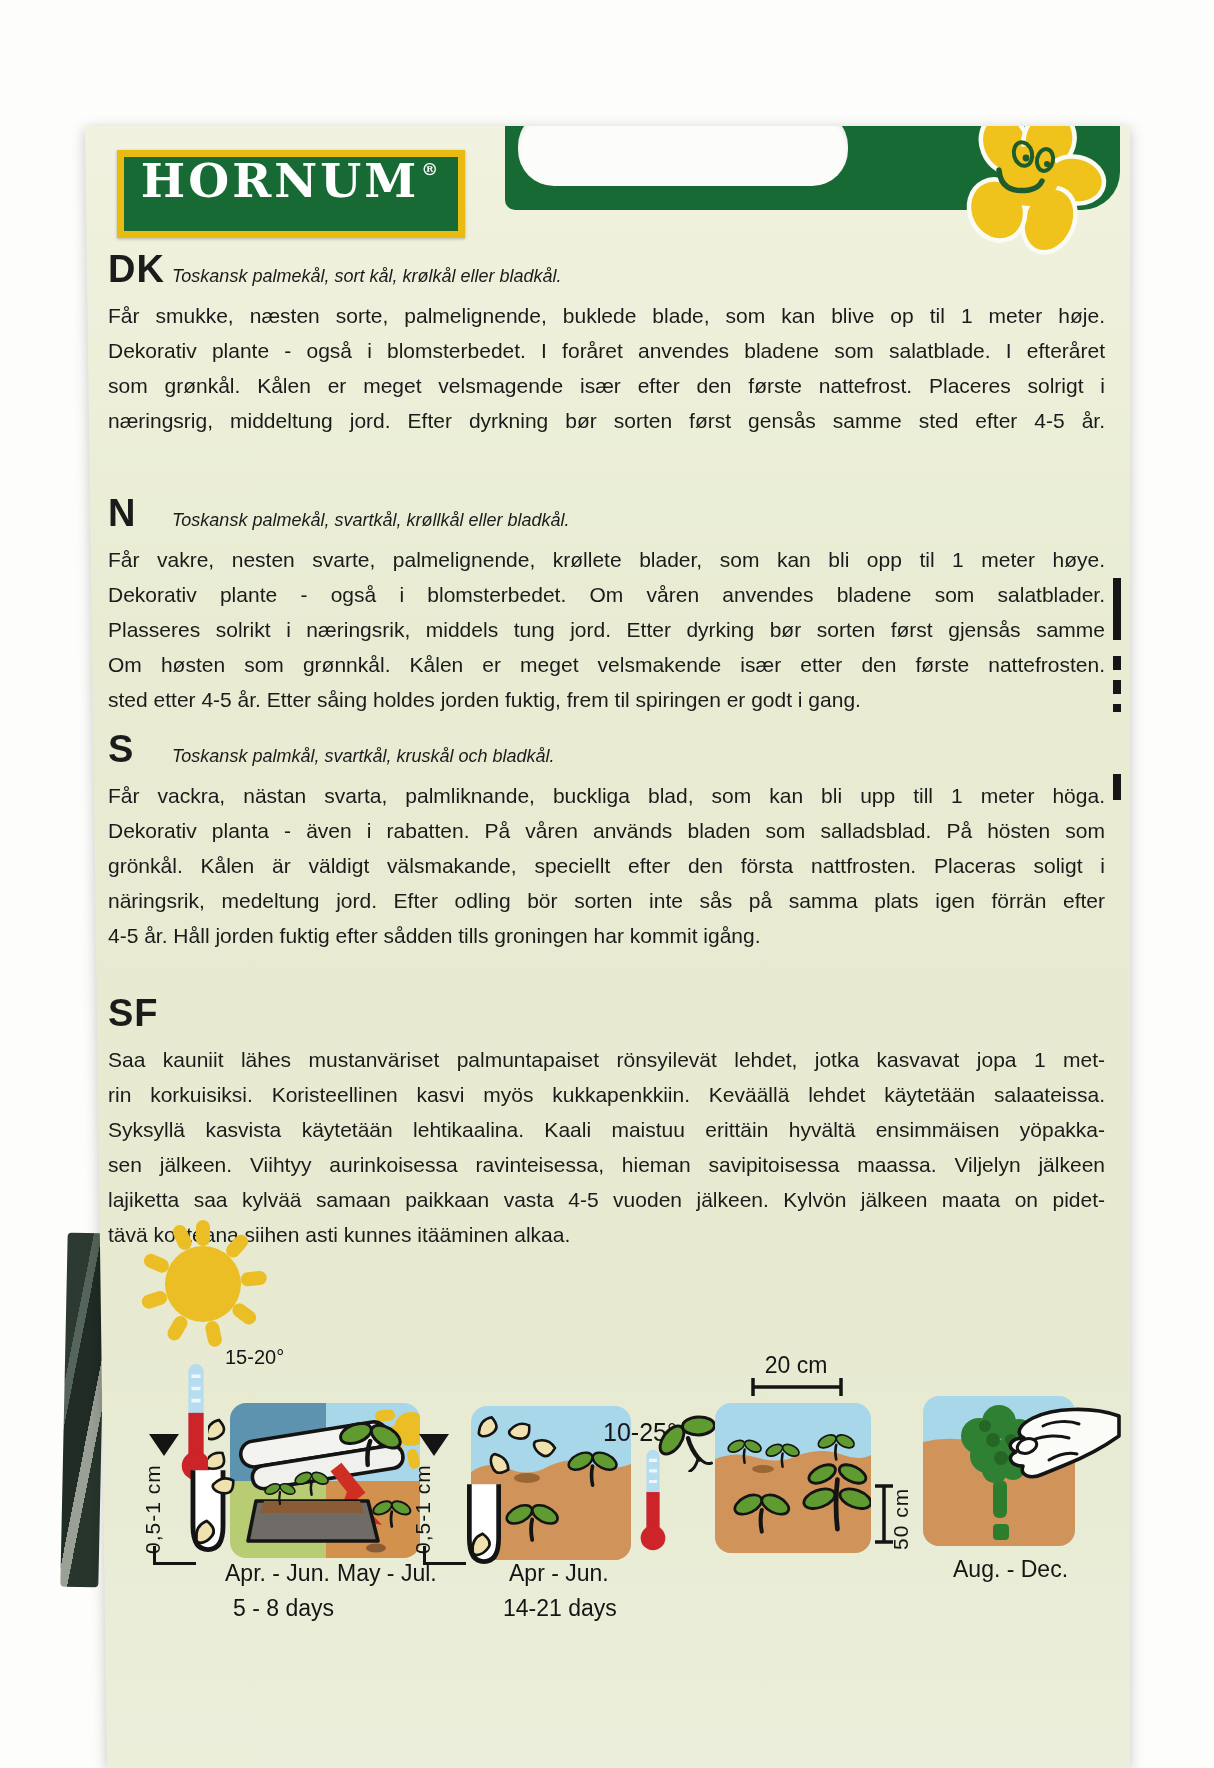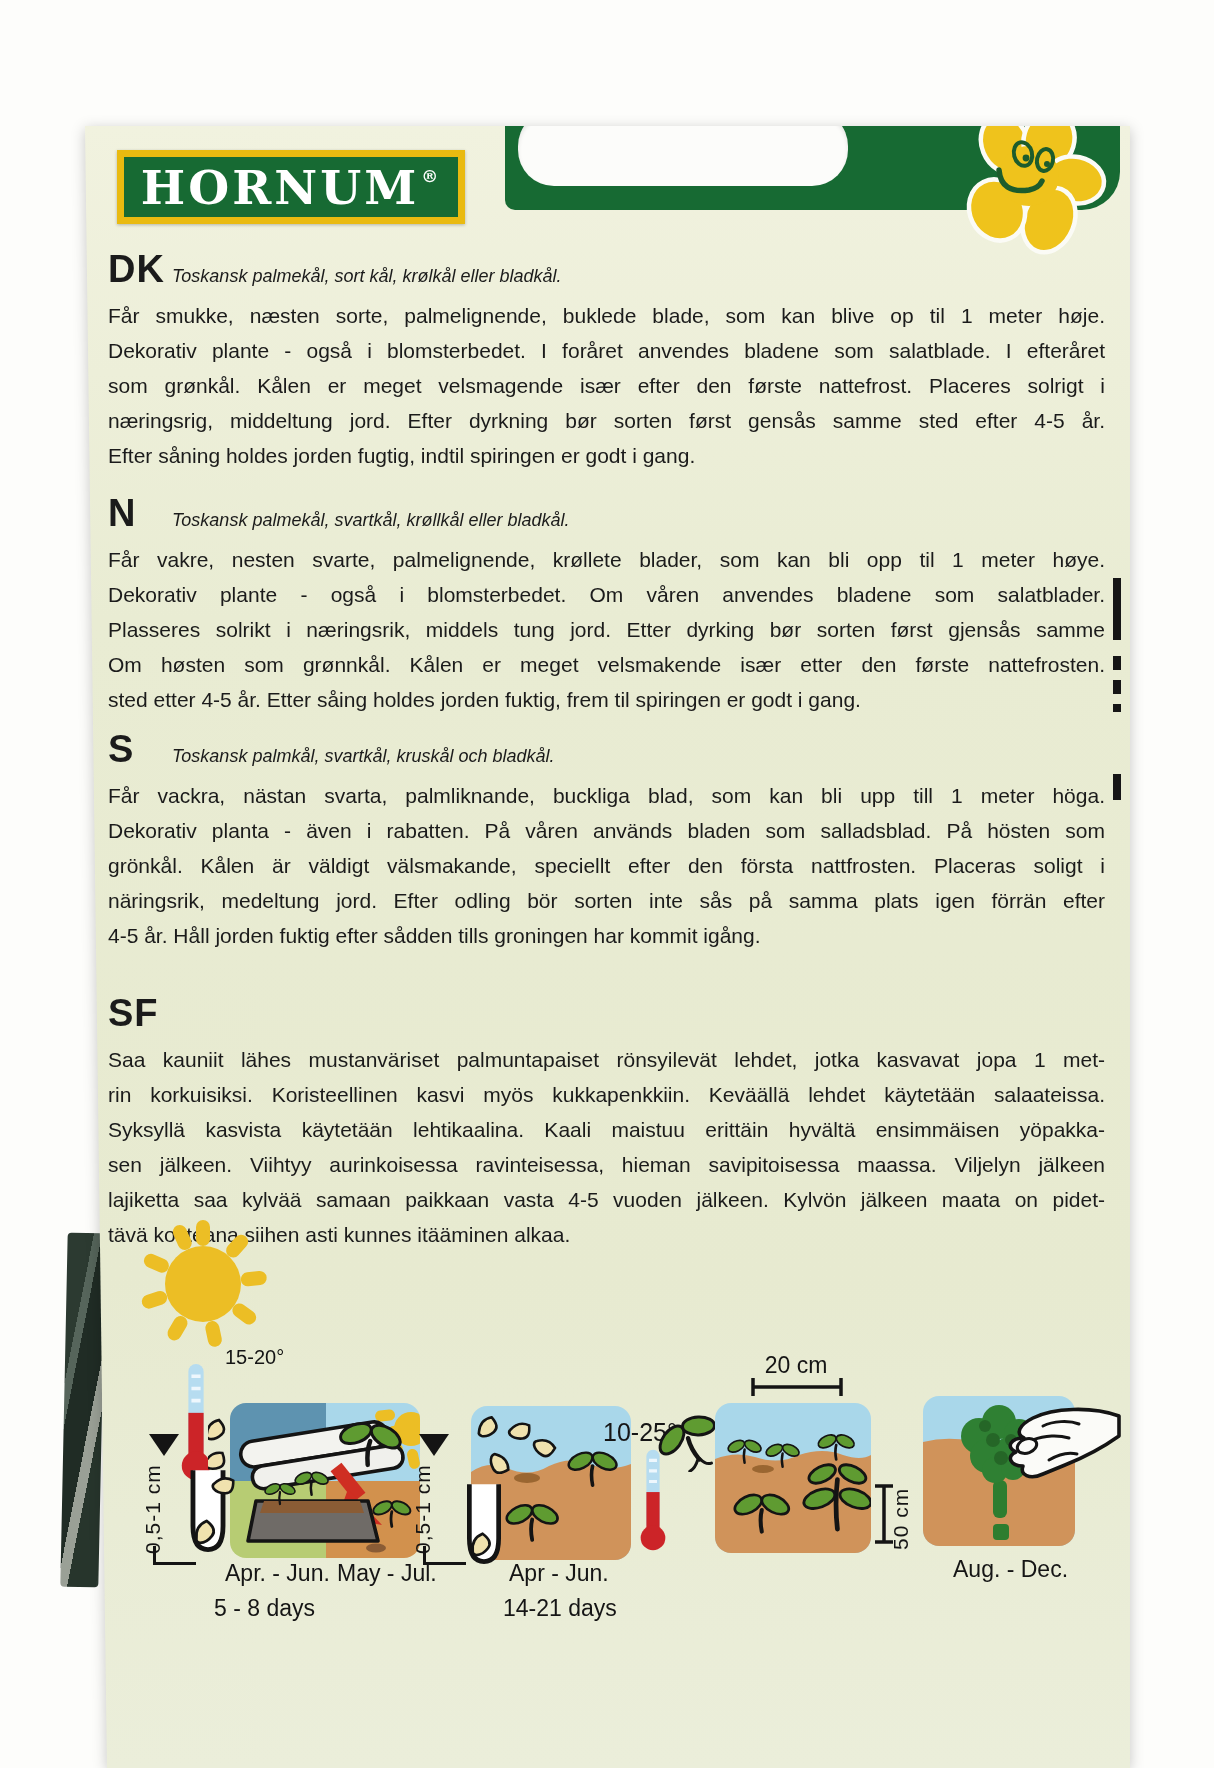--- a/index.html
+++ b/index.html
@@ -12,22 +12,22 @@
 
   .packet-wrap{position:absolute;left:0;top:0;z-index:1;filter:drop-shadow(0 3px 7px rgba(0,0,0,.22));}
   .packet{position:absolute;left:85px;top:126px;width:1045px;height:1642px;
     background:linear-gradient(180deg,#f1f2df 0%,#e9ecd3 30%,#e7ead0 70%,#ebeeda 100%);
     clip-path:polygon(0 0,100% 0,100% 100%,22px 100%);}
 
   
   .band{position:absolute;left:420px;top:0;width:615px;height:84px;background:#176a33;border-radius:0 0 38px 10px;}
   .hang-slot{position:absolute;left:433px;top:-16px;width:330px;height:76px;border-radius:36px;background:#fcfcfa;
     box-shadow:inset 0 3px 4px rgba(0,0,0,.10);}
-  .logo{position:absolute;left:32px;top:24px;width:348px;height:74px;background:#176a33;border:7px solid #e9ba10;
-    box-sizing:border-box;display:flex;align-items:center;justify-content:center;box-shadow:0 1px 3px rgba(0,0,0,.25);}
+  .logo{position:absolute;left:32px;top:24px;width:348px;height:88px;background:#176a33;border:7px solid #e9ba10;
+    box-sizing:border-box;display:flex;justify-content:center;box-shadow:0 1px 3px rgba(0,0,0,.25);}
   .logo-text{font-family:"DejaVu Serif","Liberation Serif",serif;font-weight:bold;color:#fff;font-size:47px;letter-spacing:3px;line-height:1;}
   .logo-reg{font-family:"DejaVu Serif",serif;font-weight:bold;color:#fff;font-size:17px;vertical-align:22px;margin-left:2px;}
   .flower{position:absolute;left:858px;top:-12px;}
 
   
   .sec{position:absolute;left:23px;width:997px;color:#1b1b1b;}
   .sec-head{display:flex;align-items:baseline;margin-bottom:7px;}
   .sec-code{font-size:38px;font-weight:bold;width:64px;flex:0 0 64px;letter-spacing:1px;}
   .sec-title{font-size:18px;font-weight:normal;font-style:italic;}
   .sec-body{font-size:21px;line-height:35px;}
@@ -110,21 +110,20 @@
   <div class="sec" style="top:122px">
     <div class="sec-head">
       <span class="sec-code">DK</span>
       <span class="sec-title">Toskansk palmekål, sort kål, krølkål eller bladkål.</span>
     </div>
     <div class="sec-body">
           <div class="tline">Får smukke, næsten sorte, palmelignende, buklede blade, som kan blive op til 1 meter høje.</div>
           <div class="tline">Dekorativ plante - også i blomsterbedet. I foråret anvendes bladene som salatblade. I efteråret</div>
           <div class="tline">som grønkål. Kålen er meget velsmagende især efter den første nattefrost. Placeres solrigt i</div>
           <div class="tline">næringsrig, middeltung jord. Efter dyrkning bør sorten først gensås samme sted efter 4-5 år.</div>
-          <div class="tline tline-last">Efter såning holdes jorden fugtig, indtil spiringen er godt i gang.</div>
         </div>
   </div>
 
   <div class="sec" style="top:366px">
     <div class="sec-head">
       <span class="sec-code">N</span>
       <span class="sec-title">Toskansk palmekål, svartkål, krøllkål eller bladkål.</span>
     </div>
     <div class="sec-body">
           <div class="tline">Får vakre, nesten svarte, palmelignende, krøllete blader, som kan bli opp til 1 meter høye.</div>
@@ -224,21 +223,21 @@
       <use href="#sprout" transform="translate(130 10) scale(1.0) rotate(6 32 32)"></use>
       <use href="#sprout" transform="translate(164 92) scale(0.62)"></use>
       <ellipse cx="168" cy="147" rx="10" ry="4.5" fill="#8a5c35"></ellipse>
     </g>
     <use href="#seed" transform="translate(2 14) rotate(18)"></use>
     <use href="#seed" transform="translate(8 44) rotate(40)"></use>
     <use href="#seed" transform="translate(22 70) rotate(60)"></use>
   </svg>
   <div class="plabel" style="left:140px;top:1434px">Apr. - Jun.</div>
   <div class="plabel" style="left:252px;top:1434px">May - Jul.</div>
-  <div class="plabel" style="left:129px;top:1469px">5 - 8 days</div>
+  <div class="plabel" style="left:148px;top:1469px">5 - 8 days</div>
 
   <div class="tri-down" style="left:334px;top:1308px"></div>
   <div class="vlabel" style="left:326px;top:1334px;height:94px">0,5-1 cm</div>
   <div class="lmark" style="left:338px;top:1420px"></div>
   <svg class="svgbox" style="left:386px;top:1280px" width="160" height="154" viewBox="0 0 160 154">
     <clipPath id="sq2c">
           <rect x="0" y="0" width="160" height="154" rx="16"></rect>
         </clipPath>
     <g clip-path="url(#sq2c)">
       <rect x="0" y="0" width="160" height="154" fill="#a9d7ea"></rect>

